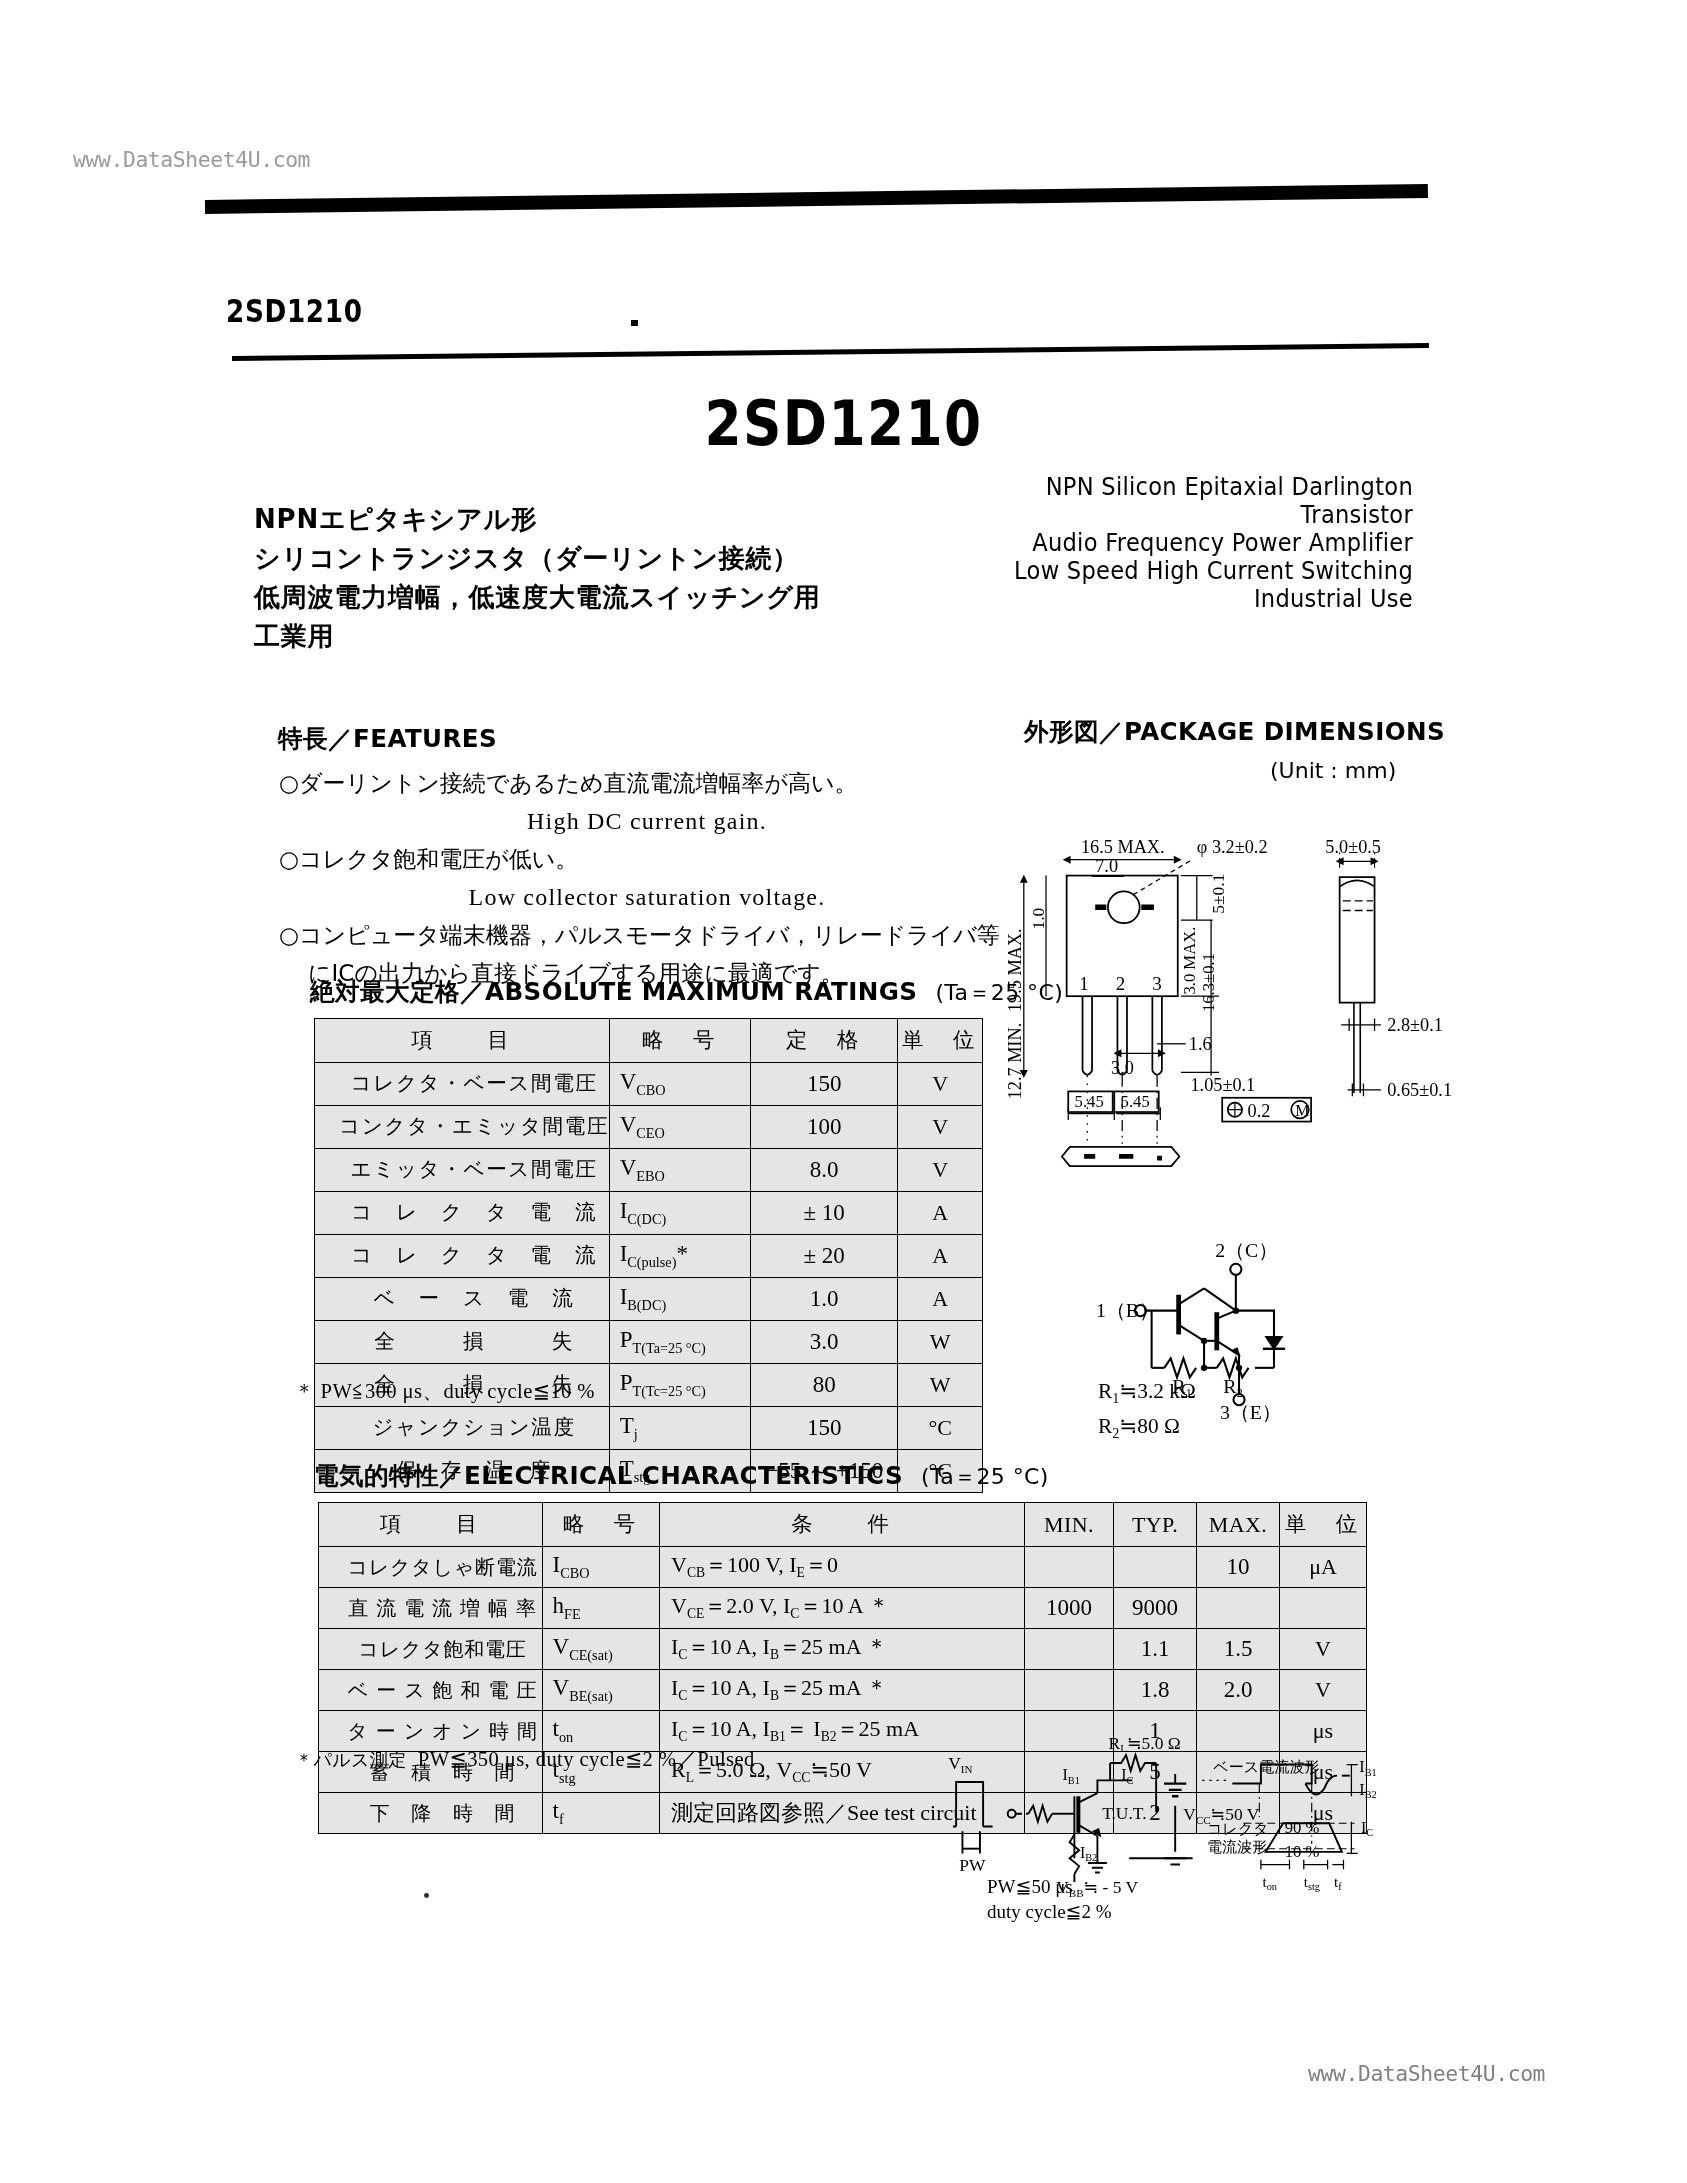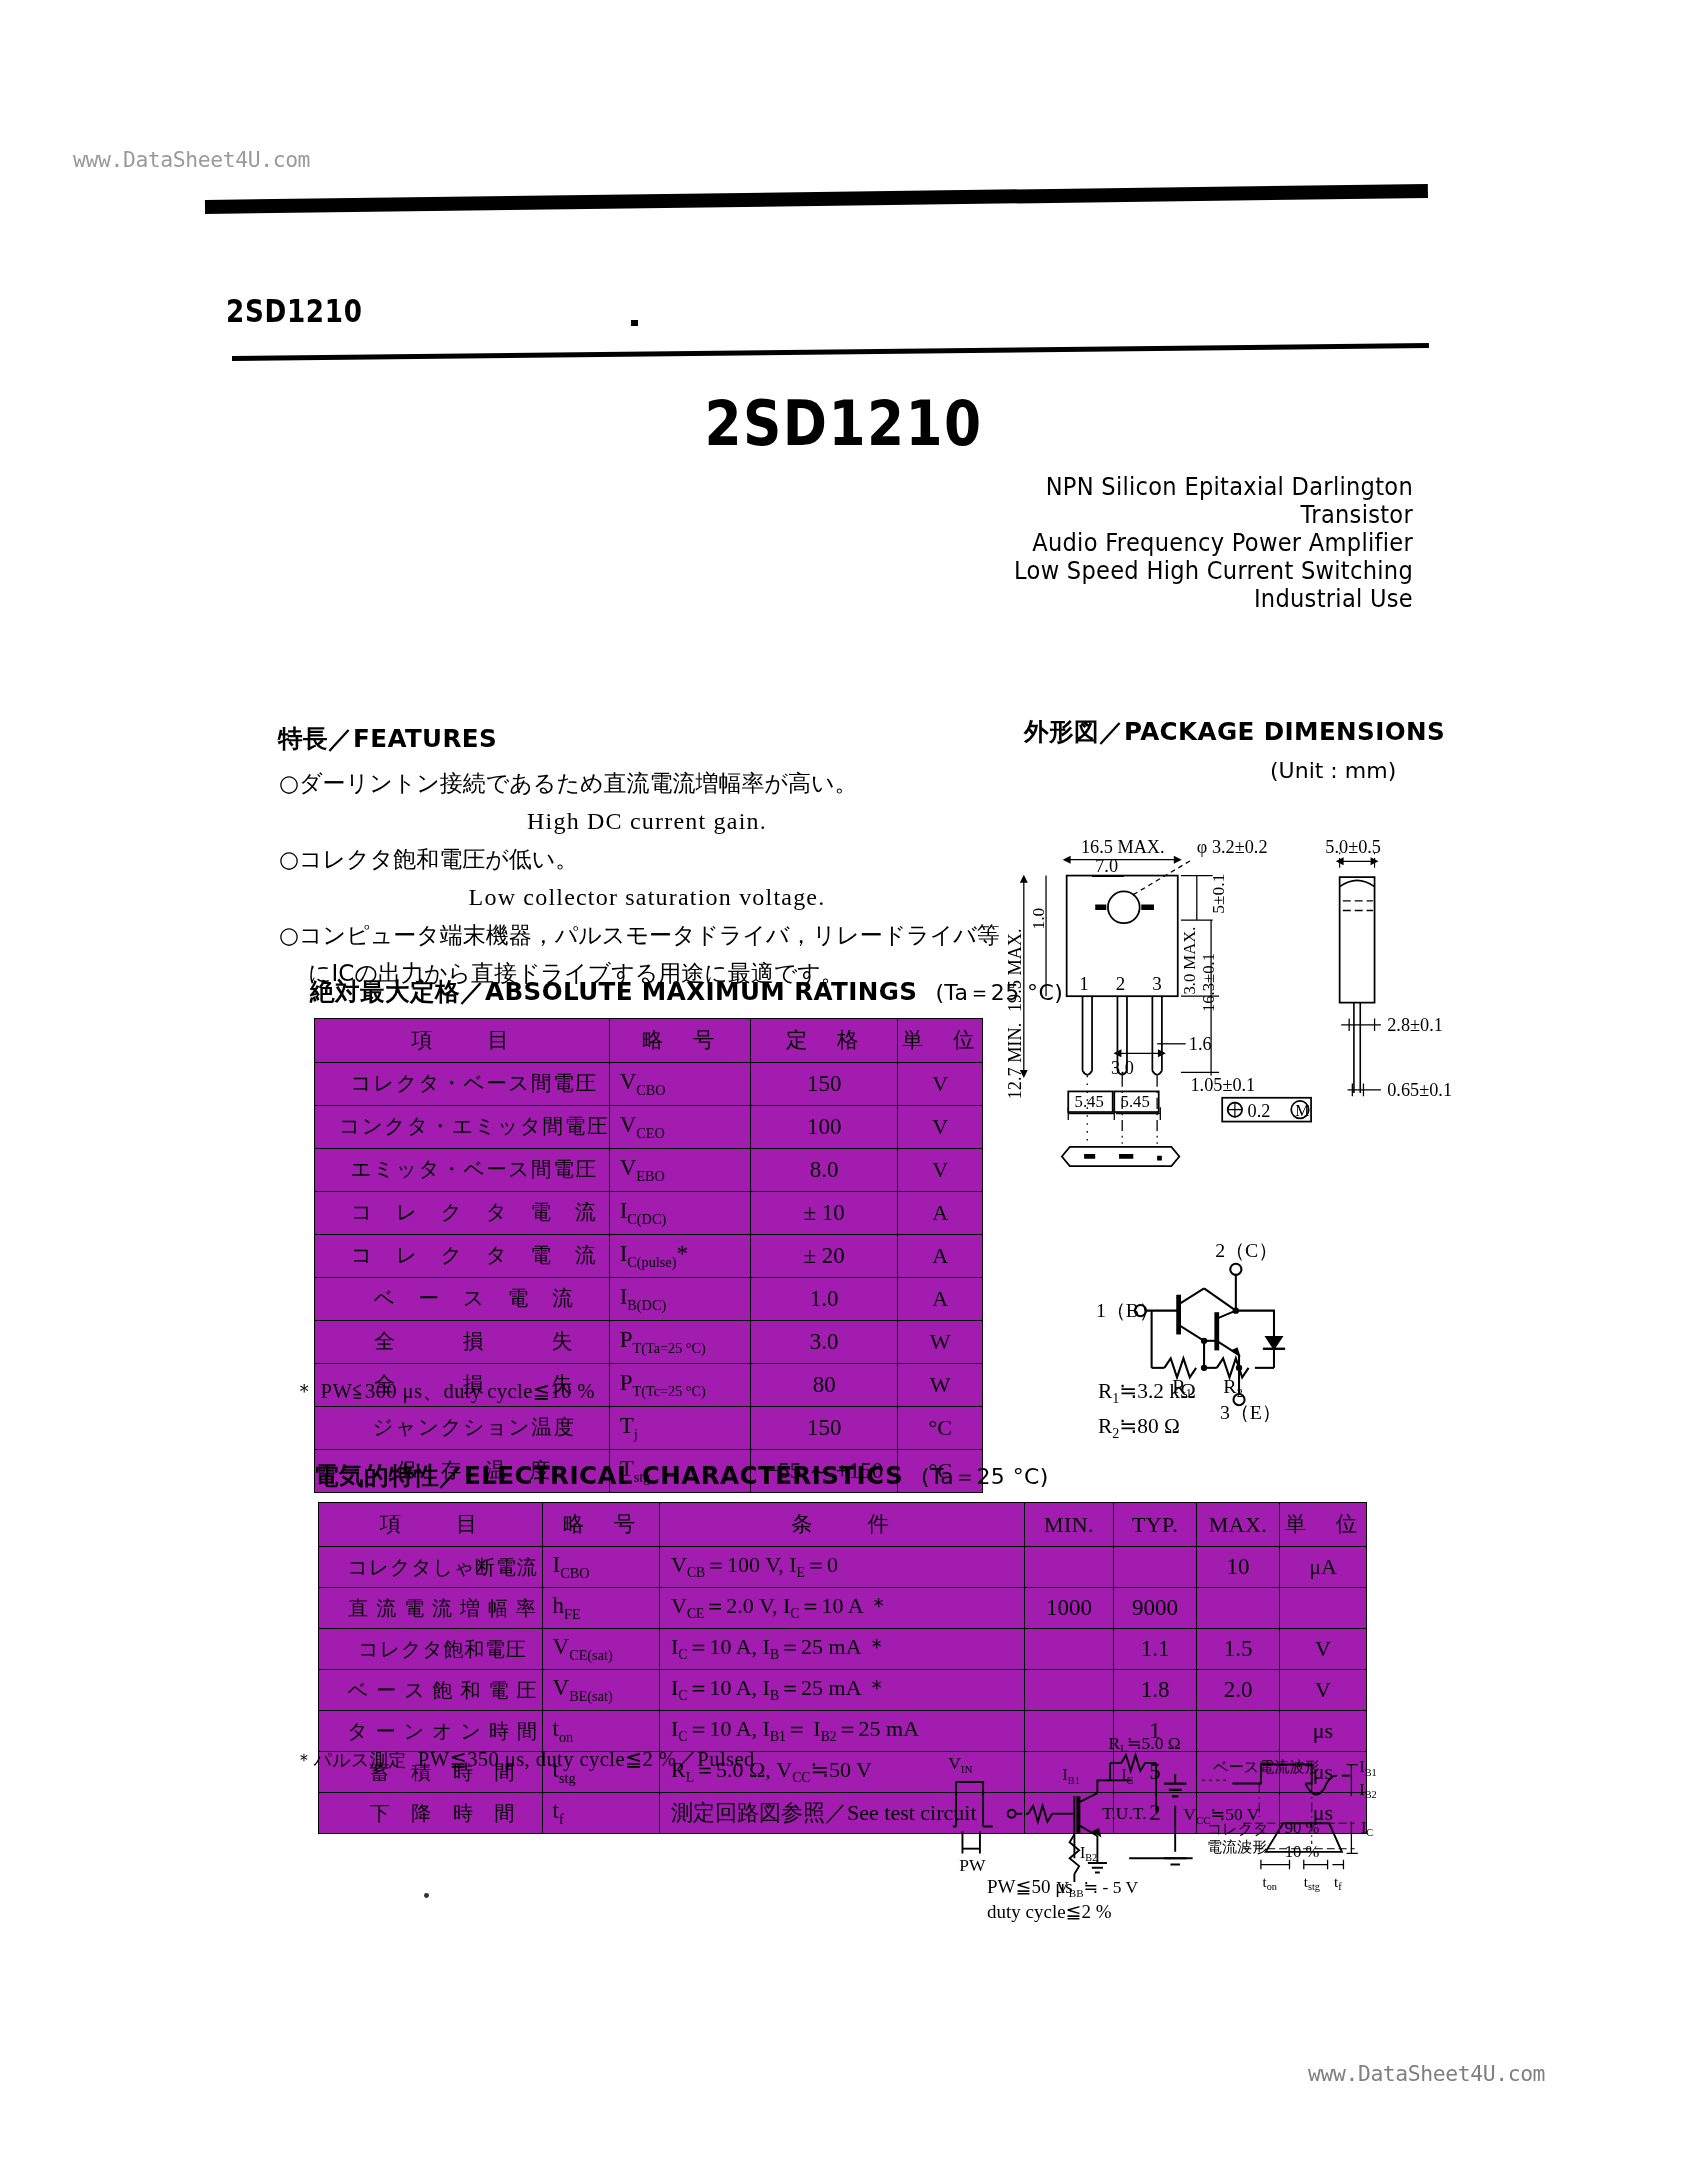--- a/index.html
+++ b/index.html
@@ -143,21 +143,21 @@
     letter-spacing: 1.2px;
     text-align: center;
   }
   .feat-jp.cont { margin-left: 29px; }
 
   
   .dtable {
     position: absolute;
     border-collapse: collapse;
     font-family: "Liberation Serif", serif;
-    background: #a21caf;
+    background: #e5e5e5;
   }
   .dtable td, .dtable th {
     border: 0.8px solid #000;
     padding: 0;
     text-align: center;
     vertical-align: middle;
     font-weight: normal;
     line-height: 1.05;
   }
   .dtable .hdr-cell {
@@ -293,20 +293,26 @@
   <div class="wm-top">www.DataSheet4U.com</div>
   <div class="wm-bottom">www.DataSheet4U.com</div>
 
   <div class="rule-thick"></div>
   <div class="hdr-part">2SD1210</div>
   <div class="hdr-dot"></div>
   <div class="rule-thin"></div>
 
   <div class="doc-title"><span>2SD1210</span></div>
 
+  <div class="subtitle-jp">
+    <div>NPNエピタキシアル形</div>
+    <div>シリコントランジスタ（ダーリントン接続）</div>
+    <div>低周波電力増幅，低速度大電流スイッチング用</div>
+    <div>工業用</div>
+  </div>
   <div class="subtitle-en">
     <div>NPN Silicon Epitaxial Darlington Transistor</div>
     <div>Audio Frequency Power Amplifier</div>
     <div>Low Speed High Current Switching</div>
     <div>Industrial Use</div>
   </div>
 
   <div class="sec-head" id="features-head">
     <span>特長</span><span>／</span><span class="lat">FEATURES</span>
   </div>

